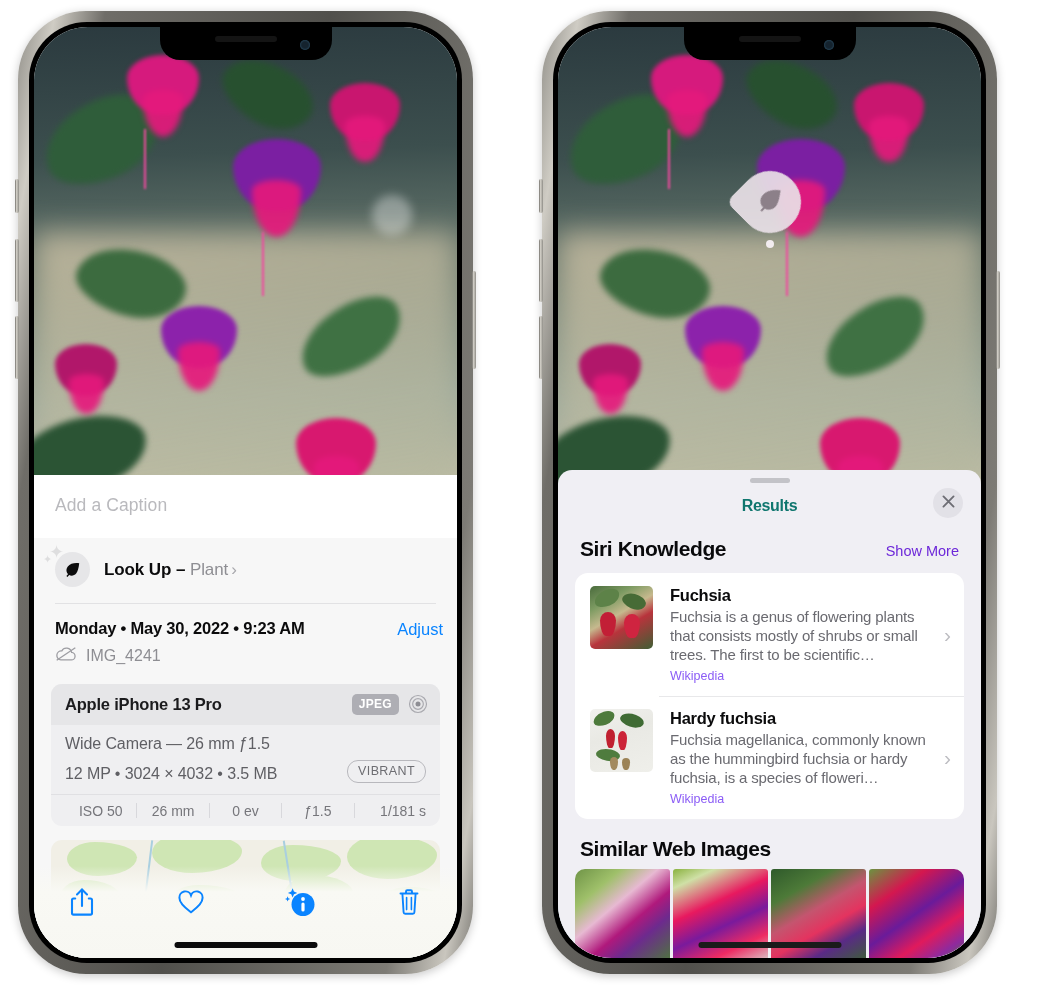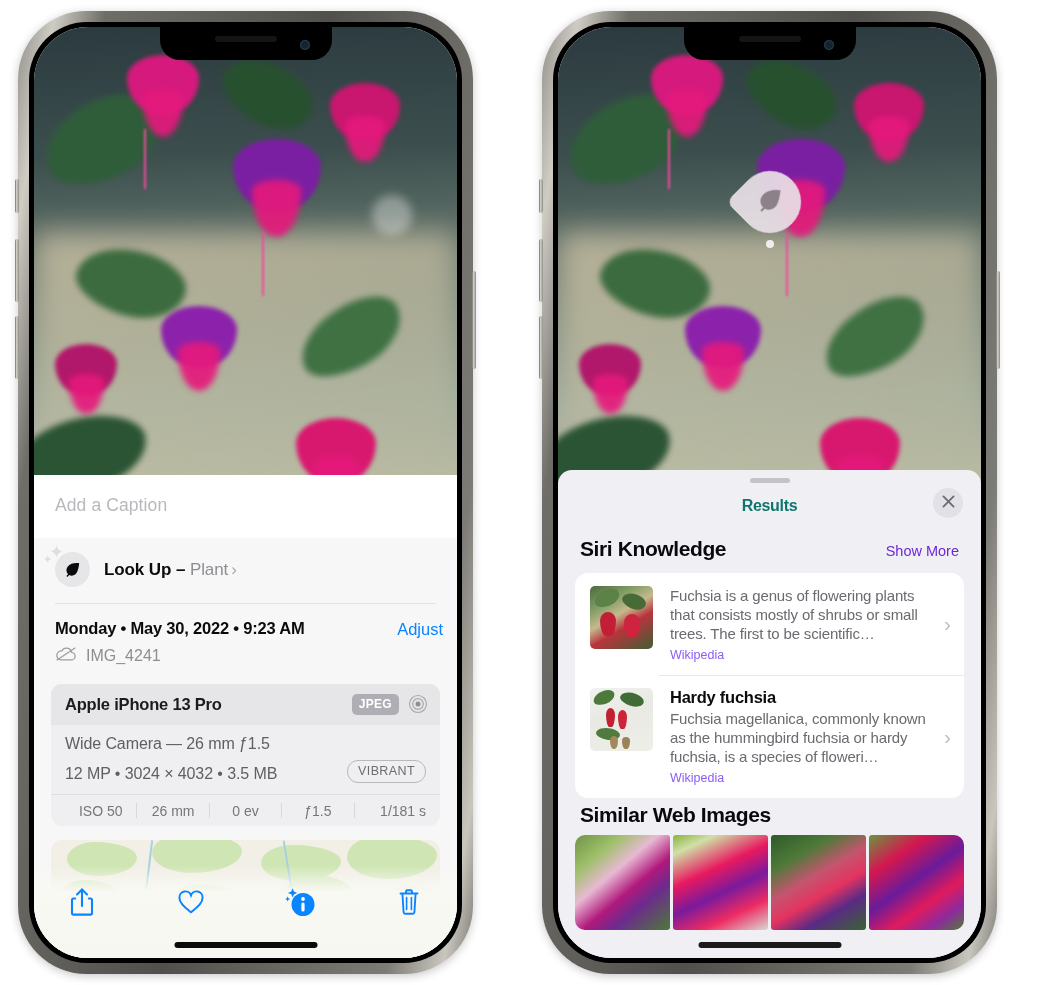--- a/index.html
+++ b/index.html
@@ -501,20 +501,21 @@
 
           <div class="know-card">
             <div class="know-row">
               <div class="know-thumb t1">
                 <div class="lf" style="left:4px;top:4px;width:26px;height:16px;background:#5d8248;transform:rotate(-20deg)"></div>
                 <div class="lf" style="left:32px;top:8px;width:24px;height:15px;background:#476b36;transform:rotate(25deg)"></div>
                 <div class="fl" style="left:10px;top:26px;width:16px;height:24px;background:#c21f36"></div>
                 <div class="fl" style="left:34px;top:28px;width:16px;height:24px;background:#cf2440"></div>
               </div>
               <div class="know-body">
+                <div class="know-title">Fuchsia</div>
                 <div class="know-desc">Fuchsia is a genus of flowering plants that consists mostly of shrubs or small trees. The first to be scientific…</div>
                 <div class="know-src">Wikipedia</div>
               </div>
               <div class="know-chev">›</div>
             </div>
             <div class="know-row">
               <div class="know-thumb t2">
                 <div class="lf" style="left:3px;top:3px;width:22px;height:13px;background:#4d7a3c;transform:rotate(-18deg)"></div>
                 <div class="lf" style="left:30px;top:5px;width:24px;height:13px;background:#3f6b34;transform:rotate(20deg)"></div>
                 <div class="fl" style="left:16px;top:20px;width:9px;height:19px;background:#c02030"></div>
@@ -525,21 +526,21 @@
               </div>
               <div class="know-body">
                 <div class="know-title">Hardy fuchsia</div>
                 <div class="know-desc">Fuchsia magellanica, commonly known as the hummingbird fuchsia or hardy fuchsia, is a species of floweri…</div>
                 <div class="know-src">Wikipedia</div>
               </div>
               <div class="know-chev">›</div>
             </div>
           </div>
 
-          <div class="section-head" style="padding-top:5px;padding-bottom:6px">
+          <div class="section-head" style="padding-top:18px;padding-bottom:6px">
             <div class="section-title">Similar Web Images</div>
           </div>
 
           <div class="web-row">
             <div class="web-thumb w1 wt1"></div>
             <div class="web-thumb w2 wt2"></div>
             <div class="web-thumb w3 wt3"></div>
             <div class="web-thumb w4 wt4"></div>
           </div>
         </div>

